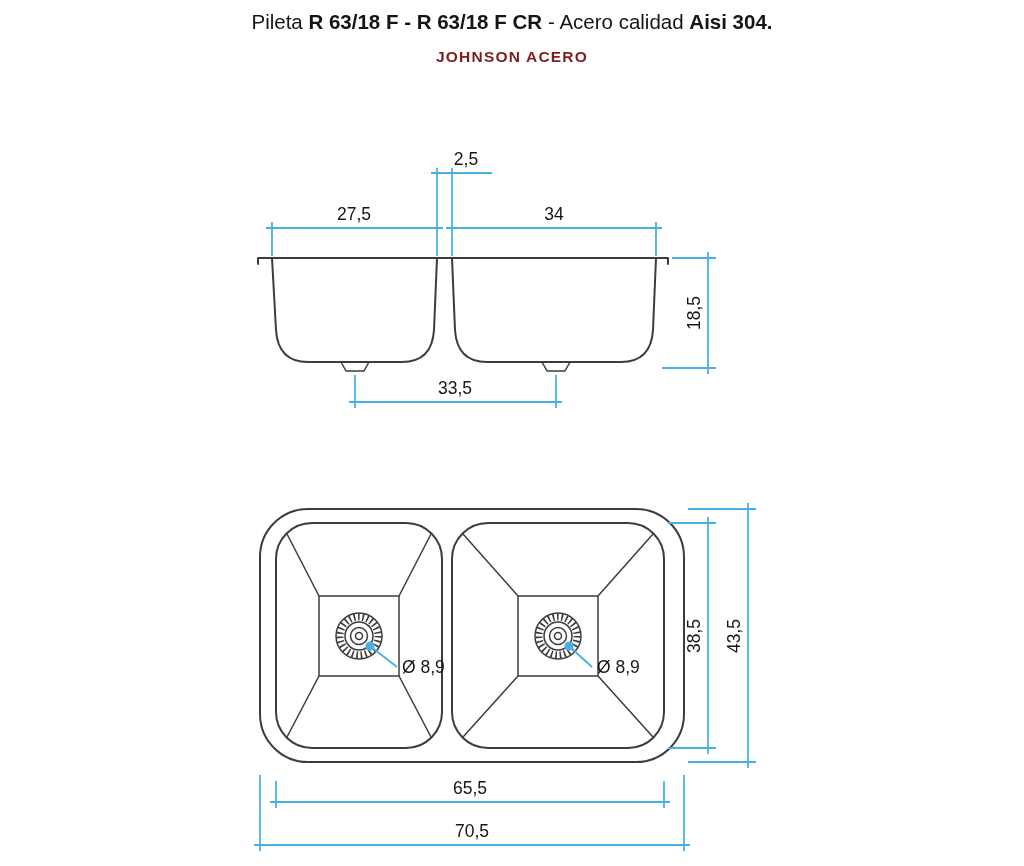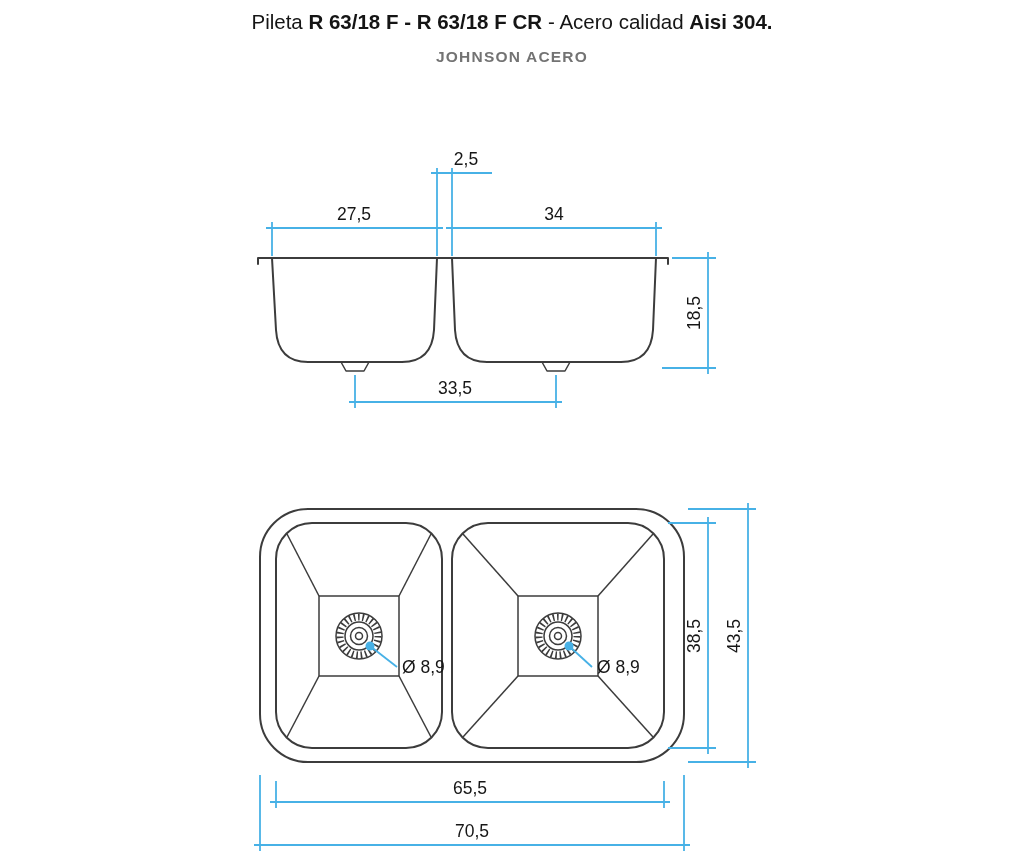--- a/index.html
+++ b/index.html
@@ -2,21 +2,21 @@
 <html><head>
 <meta charset="utf-8">
 <style>
   html,body{margin:0;padding:0;background:#ffffff;}
   .page{position:relative;width:1024px;height:866px;background:#ffffff;overflow:hidden;
         font-family:"Liberation Sans",sans-serif;color:#191919;}
   .header{position:absolute;top:0;left:0;width:100%;text-align:center;z-index:2;}
   .title{padding-top:9px;font-size:20.5px;line-height:1.25;color:#151515;}
   .title b{font-weight:700;}
   .gap{margin-left:6px;}
-  .brand{margin-top:13px;font-size:15.5px;font-weight:700;letter-spacing:1.2px;color:#737373;}
+  .brand{margin-top:13px;font-size:15.5px;font-weight:700;letter-spacing:1.2px;color:#7f1d1d;}
   svg.drawing{position:absolute;left:0;top:0;z-index:1;}
   .dk{stroke:#3c3c3c;stroke-width:2;fill:none;stroke-linejoin:round;stroke-linecap:round;}
   .dk2{stroke:#3c3c3c;stroke-width:1.5;fill:none;stroke-linejoin:round;}
   .knurl{stroke:#3c3c3c;stroke-width:7;fill:none;stroke-dasharray:1.6 2.8;}
   .bl{stroke:#47b1e6;stroke-width:1.8;fill:none;stroke-linecap:butt;}
   .bldot{fill:#47b1e6;stroke:none;}
   .dim{font-family:"Liberation Sans",sans-serif;font-size:17.5px;fill:#161616;}
 </style>
 </head>
 <body>

